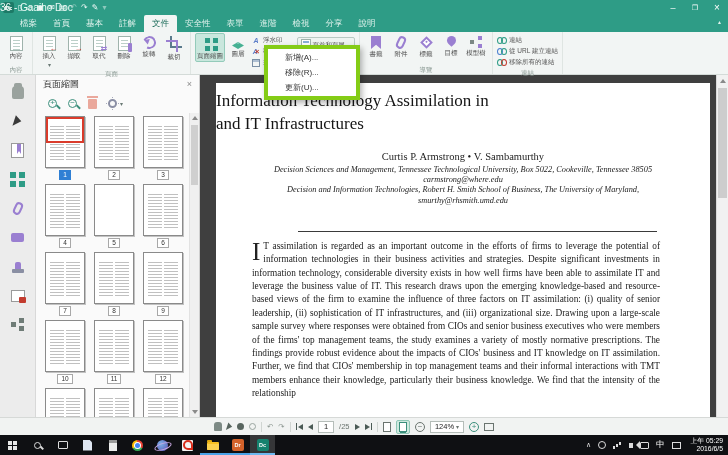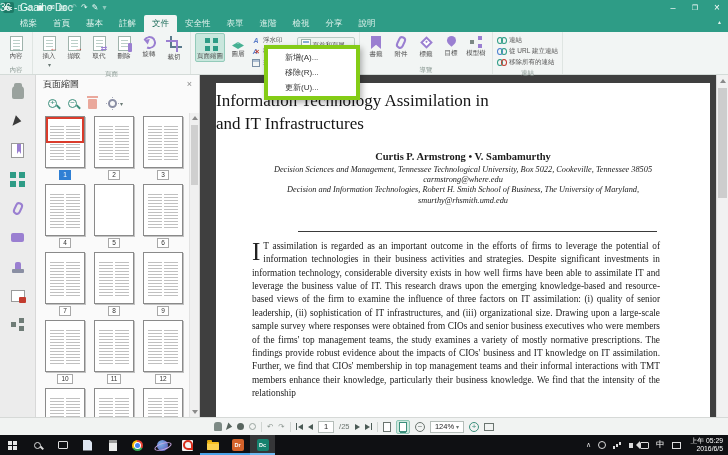--- a/index.html
+++ b/index.html
@@ -126,21 +126,21 @@
   .ps-up,.ps-down{position:absolute;left:0;right:0;height:10px;display:flex;align-items:center;justify-content:center}
   .ps-up{top:0}.ps-down{bottom:0}
   .ps-up::before{content:"";border:3px solid transparent;border-bottom:4px solid #8a8a8a;margin-top:-3px}
   .ps-down::before{content:"";border:3px solid transparent;border-top:4px solid #8a8a8a;margin-bottom:-3px}
   .ps-thumb{position:absolute;left:1px;right:1px;top:12px;height:60px;background:#cfcfcf}
 
   
   .docview{flex:1;background:#3f3f3f;position:relative;overflow:hidden}
   .page{position:absolute;left:16px;top:8px;width:494px;bottom:-40px;background:#fff;font-family:"Liberation Serif","DejaVu Serif",serif;color:#1c1c1c;padding-top:6px;overflow:hidden}
   .ptitle{font-size:17px;line-height:23px;color:#151515}
-  .pauthors{text-align:center;font-size:10.5px;font-weight:bold;margin-top:16px}
+  .pauthors{text-align:center;font-size:10.5px;font-weight:normal;margin-top:16px}
   .paffil{text-align:center;font-style:italic;font-size:8.3px;line-height:10.2px;margin-top:3px;color:#222}
   .prule{border-top:1px solid #3a3a3a;width:359px;margin:25px 0 0 82px}
   .pabstract{margin:8px 50px 0 36px;font-size:9.3px;line-height:13.4px;text-align:justify;color:#222}
   .dropcap{float:left;font-size:25px;line-height:21px;margin:1px 3px 0 0}
   .doc-scroll{position:absolute;right:0;top:0;bottom:0;width:12px;background:#f1f1f1;border-left:1px solid #dadada}
   .ds-up{position:absolute;top:0;left:0;right:0;height:11px;display:flex;align-items:center;justify-content:center}
   .ds-up::before{content:"";border:3px solid transparent;border-bottom:4px solid #8a8a8a;margin-top:-3px}
   .ds-thumb{position:absolute;left:1px;right:1px;top:13px;height:110px;background:#cdcdcd}
 
   

